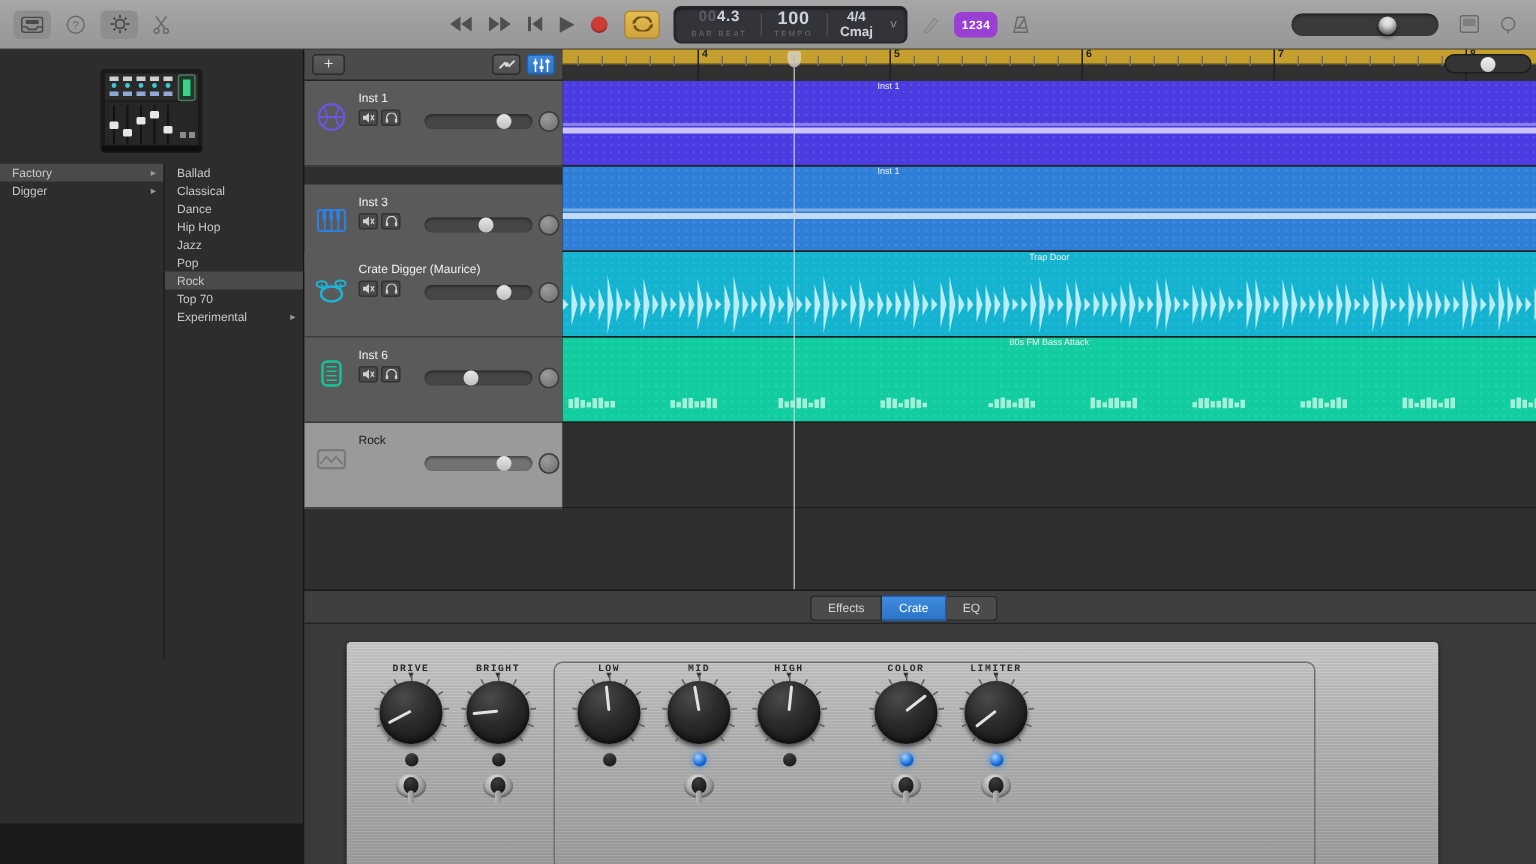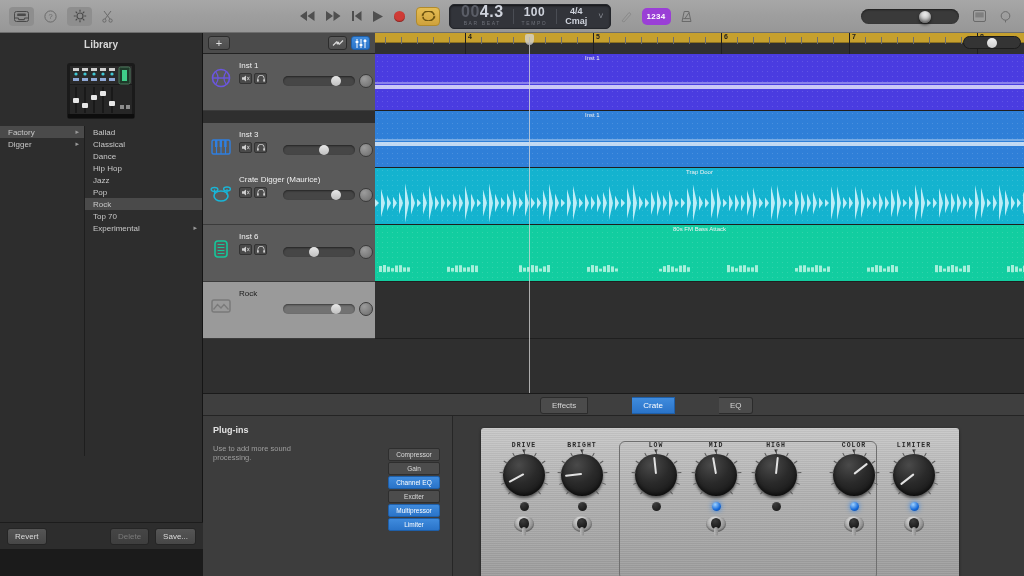--- a/index.html
+++ b/index.html
@@ -47,21 +47,21 @@
     border: 1px solid #24262b;
     display: flex; align-items: stretch; color: #cfd3dc;
     box-shadow: inset 0 1px 2px rgba(0,0,0,.6);
     padding: 0 2px;
   }
   .lcd-seg { display:flex; flex-direction: column; align-items:center; justify-content:center;
     padding: 0 9px; position: relative; }
   .lcd-seg + .lcd-seg::before {
     content:""; position:absolute; left:0; top:4px; bottom:4px; width:1px; background:#4a4d54;
   }
-  .lcd-main { font-size: 16px; font-weight: bold; letter-spacing: .5px; line-height: 14px; }
+  .lcd-main { font-size: 10px; font-weight: bold; letter-spacing: .5px; line-height: 14px; }
   .lcd-main .dim { color: #5a5d66; }
   .lcd-sub { font-size: 5px; color: #6d7078; letter-spacing: 1.6px; line-height: 7px; margin-top:1px; }
   .lcd-sig { font-size: 9px; font-weight: bold; line-height: 10px; color:#cfd3dc; }
   .lcd-key { font-size: 9px; font-weight: bold; line-height: 10px; color:#cfd3dc; }
   .lcd-caret { color:#8a8d95; font-size:9px; padding:0 4px 0 2px; align-self:center; }
 
   .cnt-badge {
     background: #9a3fd6; color: #fff; border-radius: 5px;
     font-size: 8px; font-weight: bold; padding: 4px 5px; line-height: 9px;
     letter-spacing: .3px;
@@ -83,21 +83,21 @@
   }
   .lib-title { color:#d8d8d8; font-size:10px; font-weight:bold; text-align:center; padding-top:6px; }
   .lib-art { width:72px; height:60px; margin:11px auto 0; }
   .lib-search {
     margin: 26px 7px 0; height: 13px; background:#3a3a3a; border-radius:3px;
     border:1px solid #1e1e1e; display:flex; align-items:center; padding: 0 4px; gap:3px;
   }
   .lib-search-ph { color:#8a8a8a; font-size:8px; }
   .lib-cols { display:flex; margin-top: 5px; height: 330px; }
   .lib-col { overflow:hidden; }
-  .lib-col.left { width:85px; border-right:1px solid #1e1e1e; }
+  .lib-col.left { width:110px; border-right:1px solid #1e1e1e; }
   .lib-col.right { flex:1; }
   .lib-row {
     height: 12px; display:flex; align-items:center; justify-content:space-between;
     color:#c8c8c8; font-size:8px; padding: 0 5px 0 8px;
   }
   .lib-row.sel { background:#4a4a4a; }
   .lib-row .chev { color:#9a9a9a; font-size:7px; }
 
   .lib-footer {
     position:absolute; left:0; bottom:0; width:203px; height:27px;
@@ -368,21 +368,20 @@
           <svg width="13" height="13" viewBox="0 0 13 13">
               <path d="M6.5 1.6a4.3 4.3 0 1 0 0 8.6 4.3 4.3 0 0 0 0-8.6" fill="none" stroke="#6a6a6a"></path>
               <path d="M6.5 10.2v2.2" stroke="#6a6a6a"></path>
             </svg>
         </span>
       </div>
     </div>
   </div>
 
   <div class="library">
-    <div class="lib-title">Library</div>
 
     <div class="lib-art">
       <svg width="72" height="60" viewBox="0 0 72 60">
         <rect x="2" y="2" width="68" height="56" rx="3" fill="#1a1a1a"></rect>
         <rect x="5" y="5" width="62" height="18" fill="#2a2a2a"></rect>
         <g fill="#cfcfcf">
           <rect x="8" y="7" width="6" height="3"></rect>
             <rect x="17" y="7" width="6" height="3"></rect>
           <rect x="26" y="7" width="6" height="3"></rect>
             <rect x="35" y="7" width="6" height="3"></rect>
@@ -472,26 +471,20 @@
        <span>Top 70</span>
 
      </div>
           <div class="lib-row">
        <span>Experimental</span>
        <span class="chev">▸</span>
      </div>
         </div>
     </div>
 
-    <div class="lib-footer">
-      <div class="sbtn">Revert</div>
-      <div class="spacer-fill"></div>
-      <div class="sbtn disabled">Delete</div>
-      <div class="sbtn">Save...</div>
-    </div>
   </div>
 
   <div class="arrange">
     <div class="track-hdr-top">
       <div class="plusbtn">+</div>
       <div class="spacer-fill"></div>
       <div class="minibtn">
         <svg width="12" height="8" viewBox="0 0 12 8">
             <path d="M1 6.5L5 2.5M7 5.5L11 1.5" stroke="#d8d8d8" stroke-width="1.2" fill="none"></path>
             <circle cx="5.8" cy="4" r="1.5" fill="#d8d8d8"></circle>
@@ -920,40 +913,28 @@
         <div class="lane lane-empty" style="top:306px;bottom:0;left:172px;right:0;border:none;"></div>
       </div>
 
     <div class="playhead" id="playhead" style="left: 326px; height: 351px;">
       <div class="playhead-head"></div>
     </div>
   </div>
 
   <div class="editor">
     <div class="ed-tabs">
-      <div class="seg" style="left:337px;gap:44px;" id="ed-right-tabs">
+      <div class="seg" style="left:337px;" id="ed-right-tabs">
           <div class="seg-btn">Effects</div>
           <div class="seg-btn on">Crate</div>
           <div class="seg-btn">EQ</div>
         </div>
     </div>
 
     <div class="ed-body">
-      <div class="plugpanel">
-        <div class="plug-title">Plug-ins</div>
-        <div class="plug-sub">Use to add more sound processing.</div>
-        <div class="pluglist" id="pluglist">
-            <div class="plug-item">Compressor</div>
-            <div class="plug-item">Gain</div>
-            <div class="plug-item active">Channel EQ</div>
-            <div class="plug-item">Exciter</div>
-            <div class="plug-item active">Multipressor</div>
-            <div class="plug-item active">Limiter</div>
-          </div>
-      </div>
 
       <div class="amp">
         <div class="amp-face">
           <div class="grp-box" style="left:138px;top:13px;right:82px;bottom:4px;"></div>
           <div id="knobs">
               <div class="knobwrap" style="left:20px;top:14px;width:46px;">
         <div class="knob-lbl">DRIVE</div>
         <div class="knob-mark">▼</div>
         <div class="knob">
           <div class="ticks">

